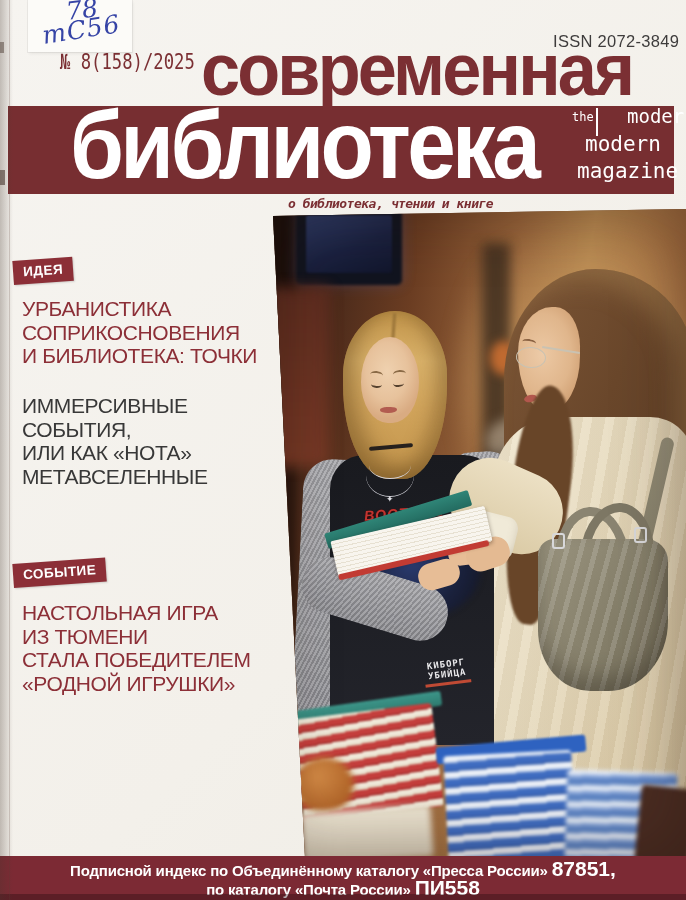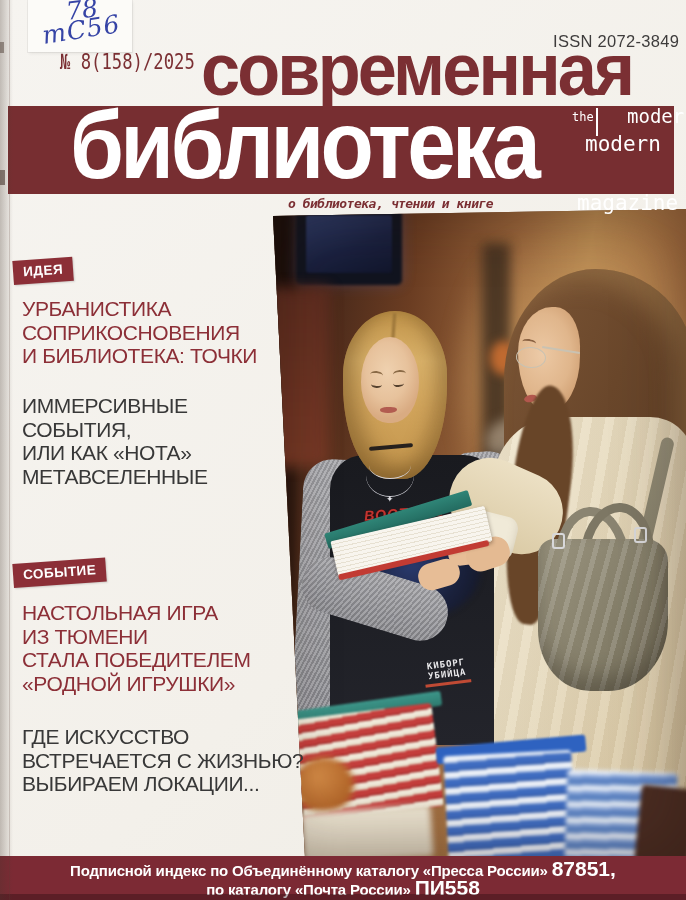--- a/index.html
+++ b/index.html
@@ -31,21 +31,21 @@
   .band{left:8px;top:106px;width:666px;height:88px;background:#772e31;z-index:2;}
   .title-main{left:70px;top:100px;font-size:97px;font-weight:bold;color:#fff;line-height:.92;
     letter-spacing:-4px;transform:scaleX(.90);transform-origin:left;z-index:4;}
   .tagline{left:310px;top:110px;width:254px;text-align:right;color:#fff;z-index:4;
     font-family:"DejaVu Sans Mono",monospace;font-style:italic;font-size:12.5px;letter-spacing:-.5px;}
   .eng{color:#fff;font-family:"DejaVu Sans Mono",monospace;z-index:4;line-height:1;}
   .eng-the{left:572px;top:111px;font-size:12px;}
   .eng-div{left:596px;top:108px;width:2px;height:28px;background:#fff;z-index:4;}
   .eng-l1{left:627px;top:107px;font-size:19px;}
   .eng-l2{left:585px;top:134px;font-size:21px;}
-  .eng-l3{left:577px;top:161px;font-size:21px;margin-top:32px;}
+  .eng-l3{left:577px;top:161px;font-size:21px;}
   .subtitle{left:288px;top:196px;font-family:"DejaVu Sans Mono",monospace;font-weight:bold;font-style:italic;
     font-size:13px;color:#7b2f33;letter-spacing:-.5px;z-index:6;}
   
   .badge{background:#8c2f37;color:#fff;font-weight:bold;font-size:13.5px;letter-spacing:.5px;
     padding:4px 10px 5px;transform:rotate(-4deg);transform-origin:left bottom;z-index:5;box-shadow:1px 1px 2px rgba(0,0,0,.15);}
   .badge1{left:14px;top:261px;}
   .badge2{left:14px;top:564px;}
   .hl{left:22px;z-index:5;font-weight:normal;font-size:21px;line-height:23.5px;letter-spacing:-.4px;}
   .hl.maroon{color:#8c2f37;}
   .hl.dark{color:#383838;}
@@ -223,25 +223,20 @@
     <div>ИЛИ КАК «НОТА»</div>
     <div>МЕТАВСЕЛЕННЫЕ</div>
   </div>
   <div class="abs badge badge2">СОБЫТИЕ</div>
   <div class="abs hl maroon hl3">
     <div>НАСТОЛЬНАЯ ИГРА</div>
     <div>ИЗ ТЮМЕНИ</div>
     <div>СТАЛА ПОБЕДИТЕЛЕМ</div>
     <div>«РОДНОЙ ИГРУШКИ»</div>
   </div>
-  <div class="abs hl dark hl4">
-    <div>ГДЕ ИСКУССТВО</div>
-    <div>ВСТРЕЧАЕТСЯ С ЖИЗНЬЮ?</div>
-    <div>ВЫБИРАЕМ ЛОКАЦИИ...</div>
-  </div>
 
   <div class="abs photo">
     <div class="abs ph-bg"></div>
     <div class="abs warm-right"></div>
     <div class="abs warm-bl"></div>
     <div class="abs left-dark"></div>
     <div class="abs tv"></div>
     <div class="abs tv-screen"></div>
     <div class="abs red-wall"></div>
     <div class="abs col-dark"></div>

